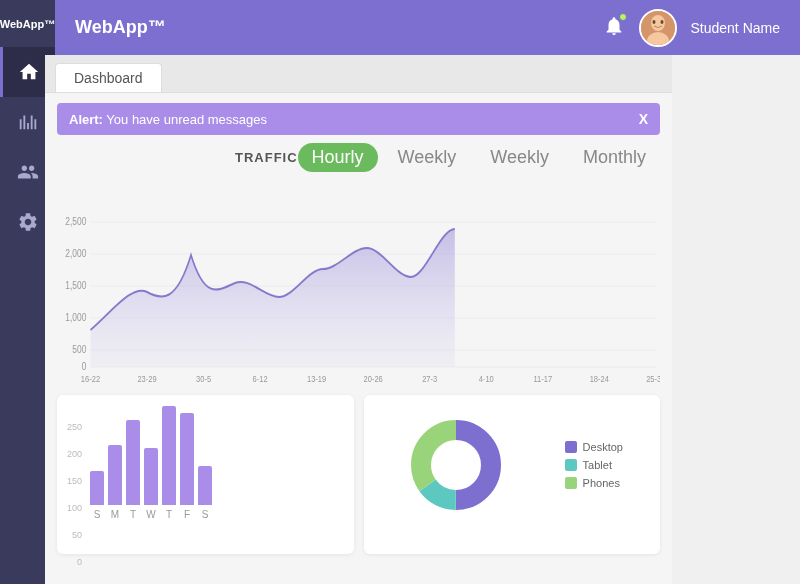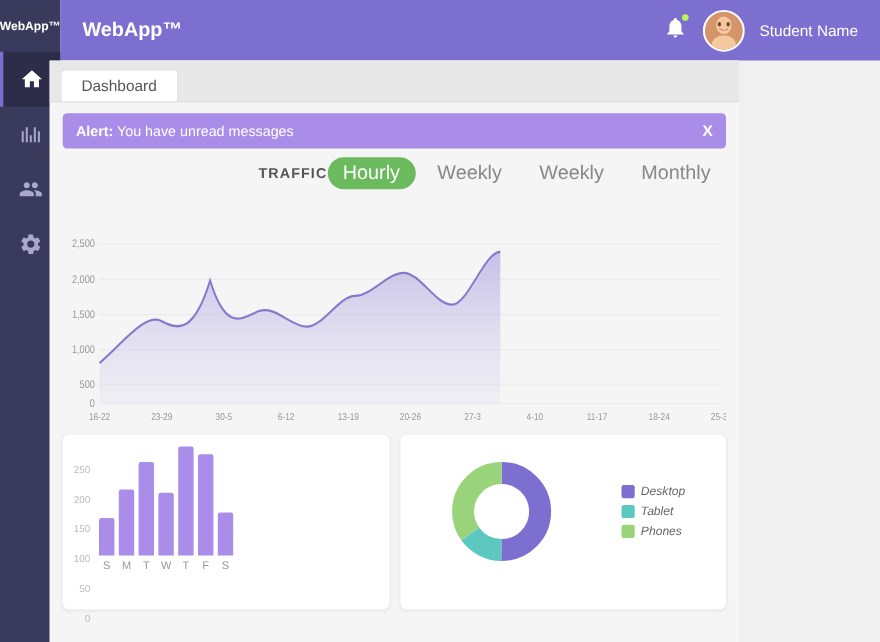--- a/index.html
+++ b/index.html
@@ -263,21 +263,20 @@
     .donut-wrap {
       display: flex;
       align-items: center;
       justify-content: space-around;
       height: 120px;
     }
     .donut-legend {
       display: flex;
       flex-direction: column;
       gap: 6px;
-      font-style: italic;
     }
     .legend-item {
       display: flex;
       align-items: center;
       gap: 6px;
       font-size: 11px;
       color: #666;
     }
     .legend-dot {
       width: 12px; height: 12px;

